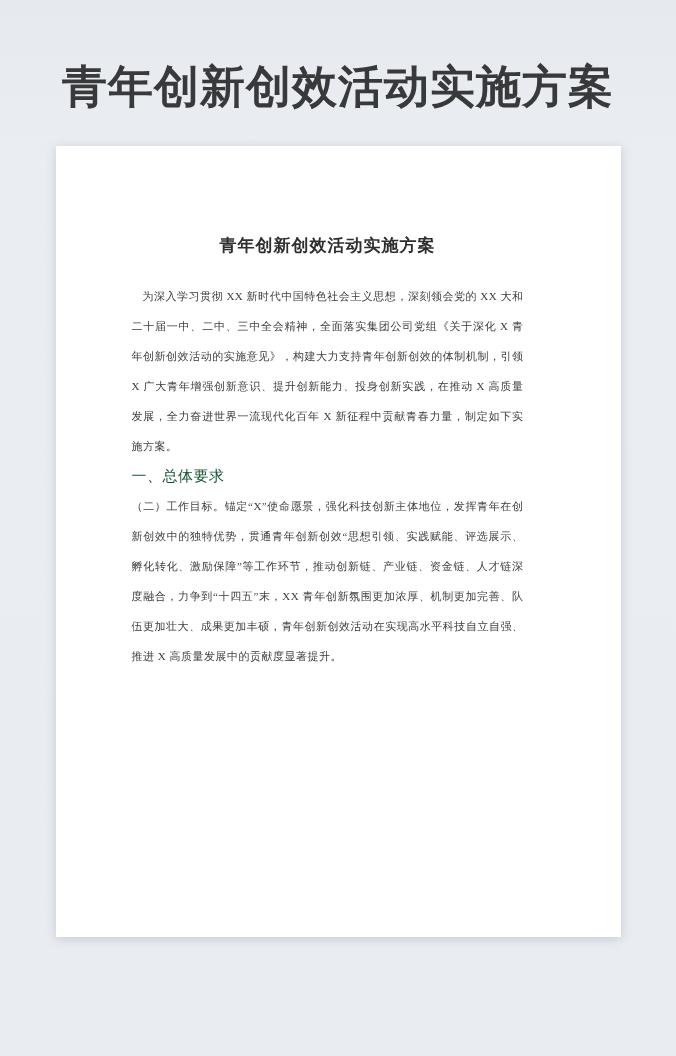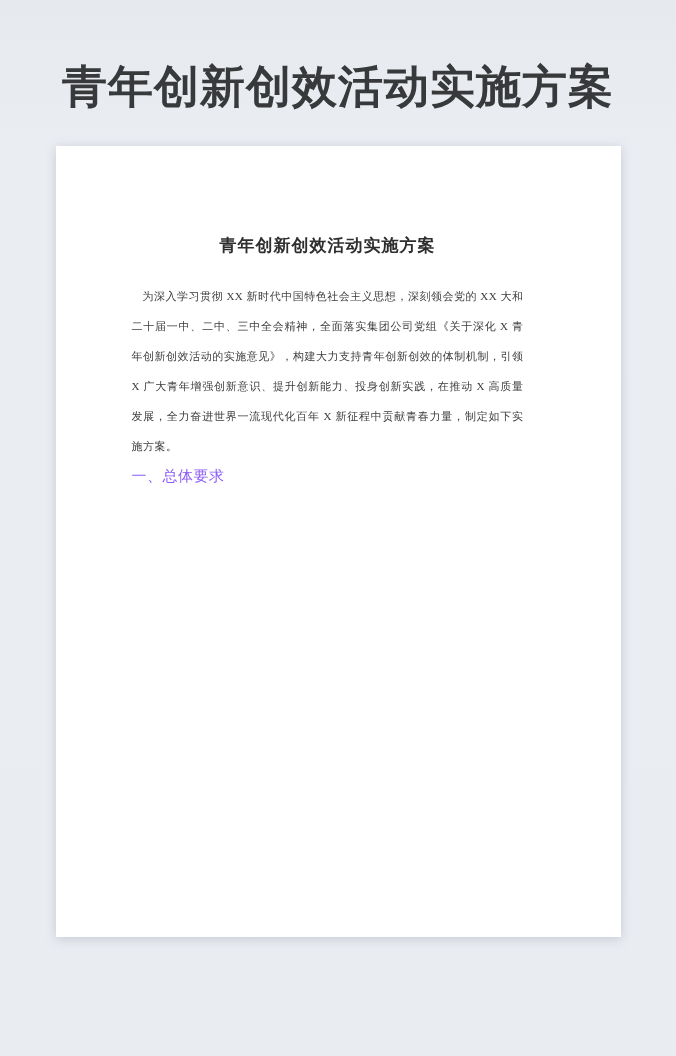--- a/index.html
+++ b/index.html
@@ -62,32 +62,33 @@
     letter-spacing: 0.5px;
   }
   .doc-para.first-indent {
     text-indent: 1em;
   }
   .doc-heading {
     margin: 0;
     font-family: "Liberation Serif", serif;
     font-size: 15px;
     line-height: 30px;
-    color: #8b5cf6;
+    color: #14532d;
     letter-spacing: 0.5px;
   }
 </style>
 </head>
 <body>
 
 <div class="header">
   <h1 class="header-title">青年创新创效活动实施方案</h1>
 </div>
 
 <div class="page">
   <h2 class="doc-title">青年创新创效活动实施方案</h2>
 
   <p class="doc-para first-indent">为深入学习贯彻 XX 新时代中国特色社会主义思想，深刻领会党的 XX 大和二十届一中、二中、三中全会精神，全面落实集团公司党组《关于深化 X 青年创新创效活动的实施意见》，构建大力支持青年创新创效的体制机制，引领 X 广大青年增强创新意识、提升创新能力、投身创新实践，在推动 X 高质量发展，全力奋进世界一流现代化百年 X 新征程中贡献青春力量，制定如下实施方案。</p>
 
   <p class="doc-heading">一、总体要求</p>
 
 
+  <p class="doc-para">（二）工作目标。锚定“X”使命愿景，强化科技创新主体地位，发挥青年在创新创效中的独特优势，贯通青年创新创效“思想引领、实践赋能、评选展示、孵化转化、激励保障”等工作环节，推动创新链、产业链、资金链、人才链深度融合，力争到“十四五”末，XX 青年创新氛围更加浓厚、机制更加完善、队伍更加壮大、成果更加丰硕，青年创新创效活动在实现高水平科技自立自强、推进 X 高质量发展中的贡献度显著提升。</p>
 </div>
 
 </body></html>

